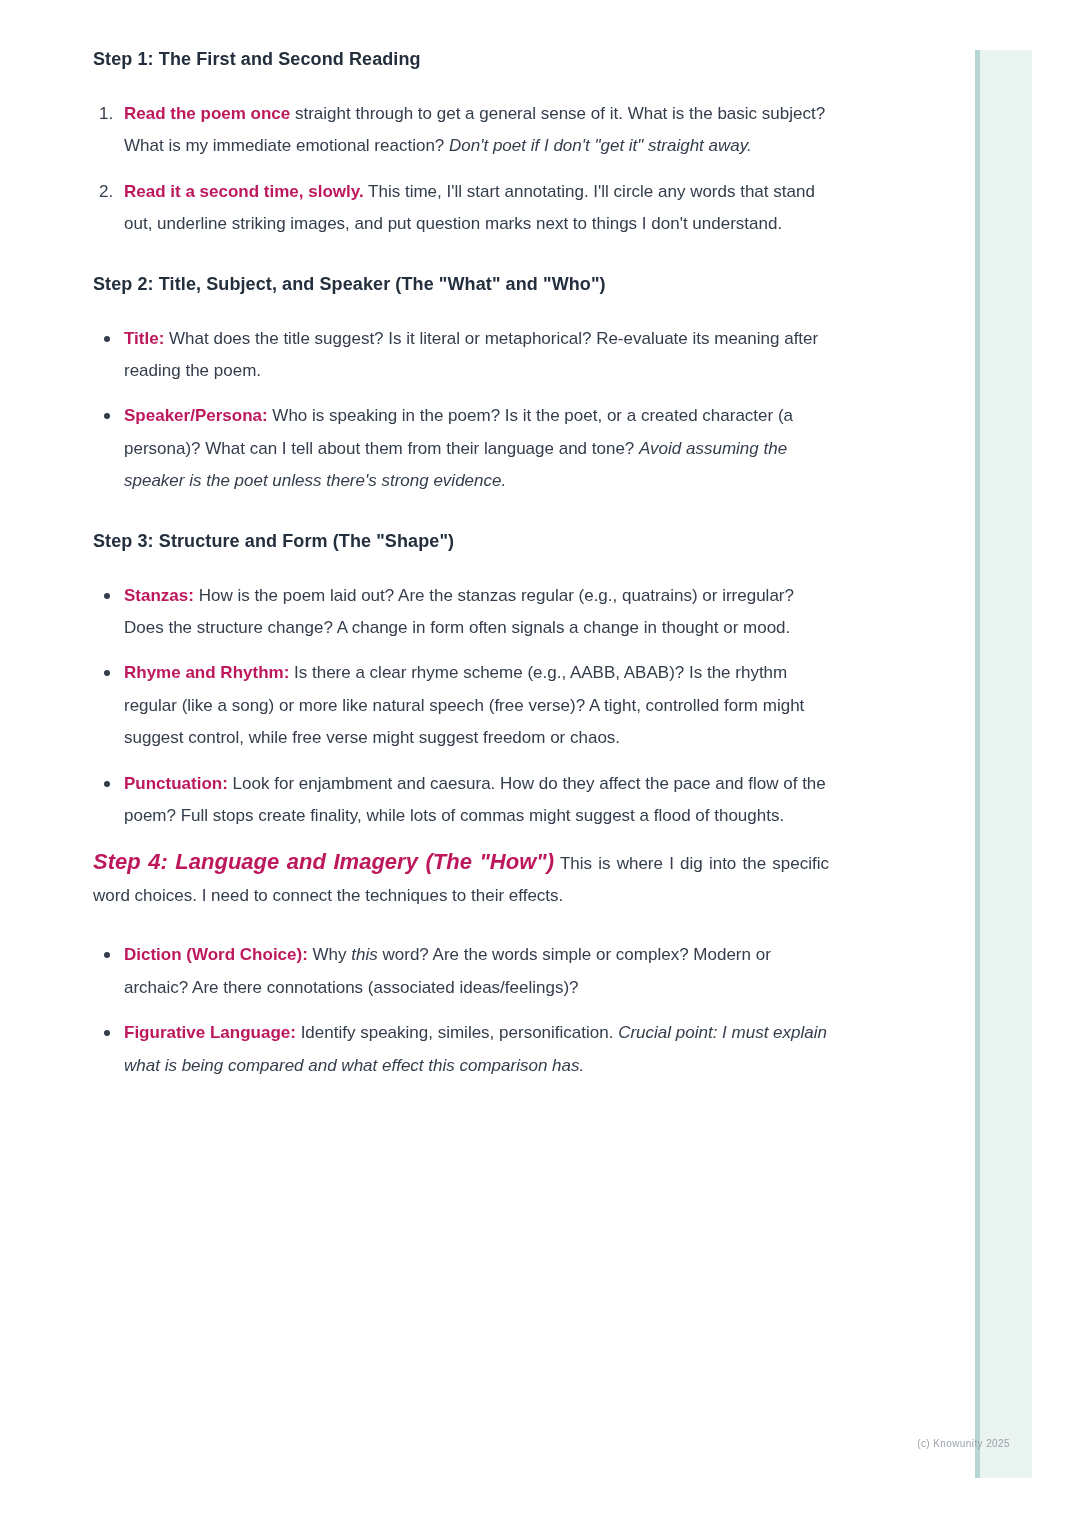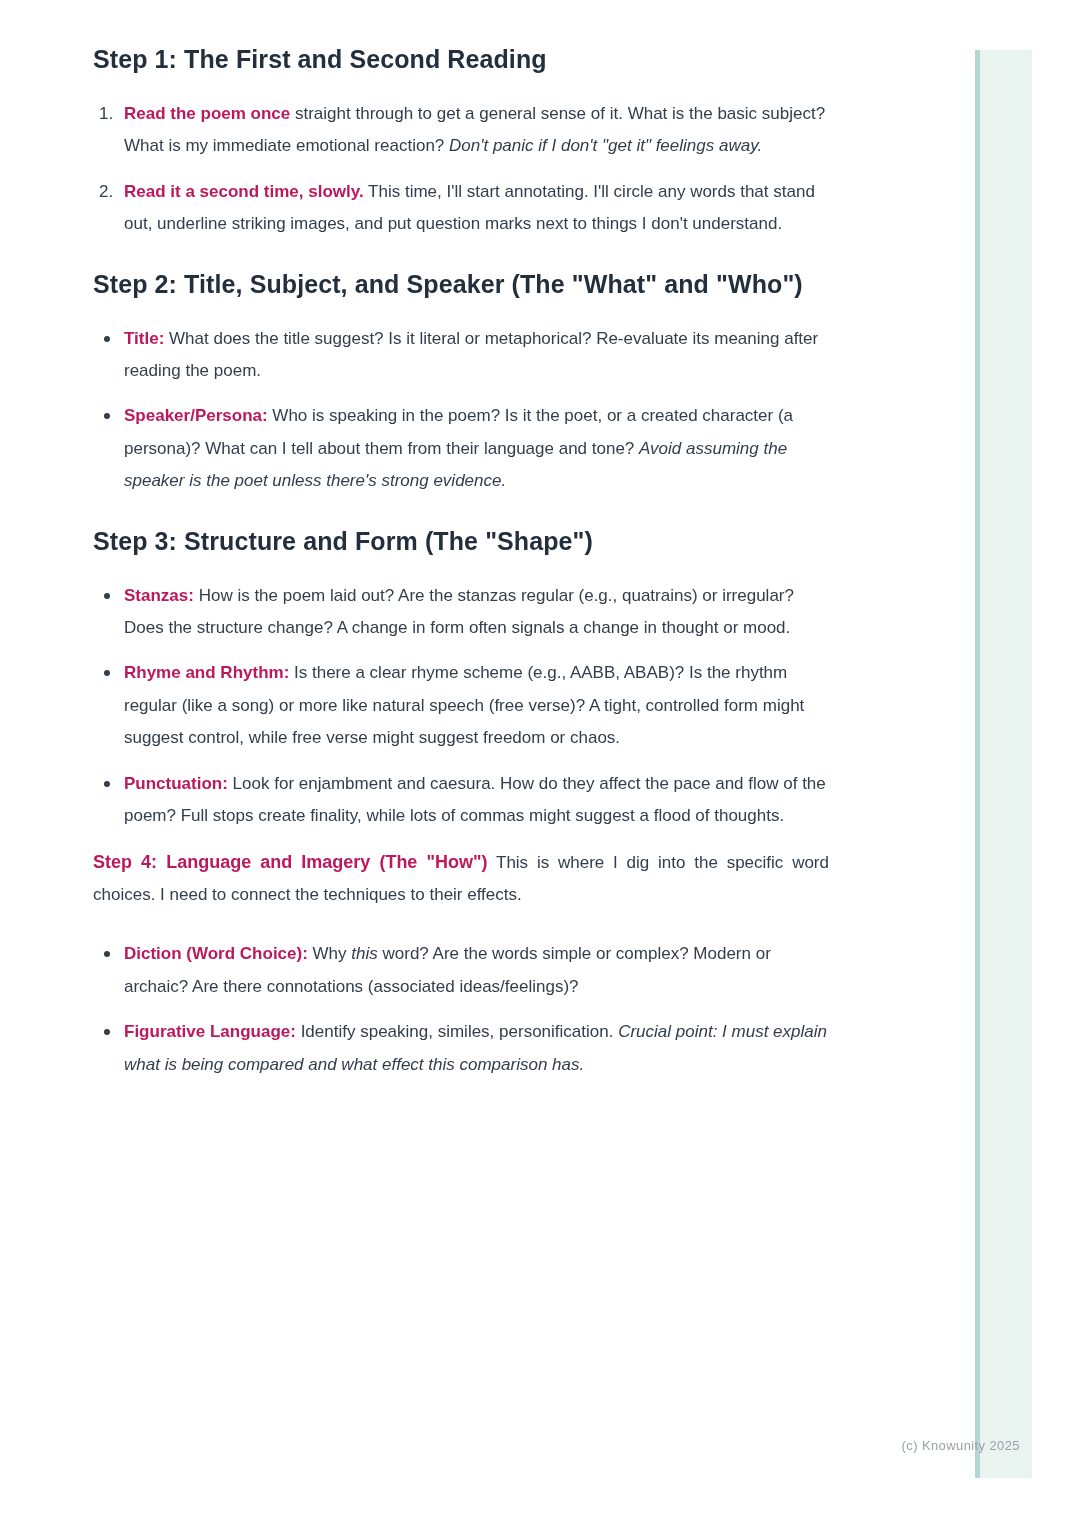--- a/index.html
+++ b/index.html
@@ -11,21 +11,21 @@
     color: #333d4b;
   }
   .content {
     position: absolute;
     left: 93px; top: 46px;
     width: 736px;
     font-size: 17px;
     line-height: 32.4px;
   }
   h3 {
-    font-size: 25px;
+    font-size: 18px;
     line-height: 26px;
     font-weight: 700;
     color: #242f3e;
     margin: 30px 0 26px 0;
     letter-spacing: 0.1px;
   }
   section:first-child h3 { margin-top: 0; }
   b { color: #be185d; }
   ol, ul { list-style: none; }
   li {
@@ -46,44 +46,44 @@
     position: absolute;
     left: 11px; top: 13px;
     width: 6px; height: 6px;
     border-radius: 50%;
     background: #333d4b;
   }
   .intro {
     text-align: justify;
     margin: 0 0 27px 0;
   }
-  .intro b { font-size: 18px; }
+  .intro b { font-size: 22px; font-style: italic; }
   .accent-bar {
     position: absolute;
     left: 975px; top: 50px;
     width: 57px; height: 1428px;
     z-index: 1;
   }
   .watermark {
     position: absolute;
-    top: 1438px; right: 60px;
-    font-size: 13px;
+    top: 1438px; right: 70px;
+    font-size: 10px;
     letter-spacing: 0.4px;
     z-index: 2;
   }
 </style>
 </head>
 <body>
 
 <div class="page">
   <main class="content">
       <section>
         <h3>Step 1: The First and Second Reading</h3>
         <ol>
-          <li><b>Read the poem once</b><span> straight through to get a general sense of it. What is the basic subject? What is my immediate emotional reaction? </span><i>Don't panic if I don't "get it" feelings away.</i></li>
+          <li><b>Read the poem once</b><span> straight through to get a general sense of it. What is the basic subject? What is my immediate emotional reaction? </span><i>Don't poet if I don't "get it" straight away.</i></li>
           <li><b>Read it a second time, slowly.</b><span> This time, I'll start annotating. I'll circle any words that stand out, underline striking images, and put question marks next to things I don't understand.</span></li>
         </ol>
       </section>
       <section>
         <h3>Step 2: Title, Subject, and Speaker (The "What" and "Who")</h3>
         <ul>
           <li><b>Title:</b><span> What does the title suggest? Is it literal or metaphorical? Re-evaluate its meaning after reading the poem.</span></li>
           <li><b>Speaker/Persona:</b><span> Who is speaking in the poem? Is it the poet, or a created character (a persona)? What can I tell about them from their language and tone? </span><i>Avoid assuming the speaker is the poet unless there's strong evidence.</i></li>
         </ul>
       </section>

